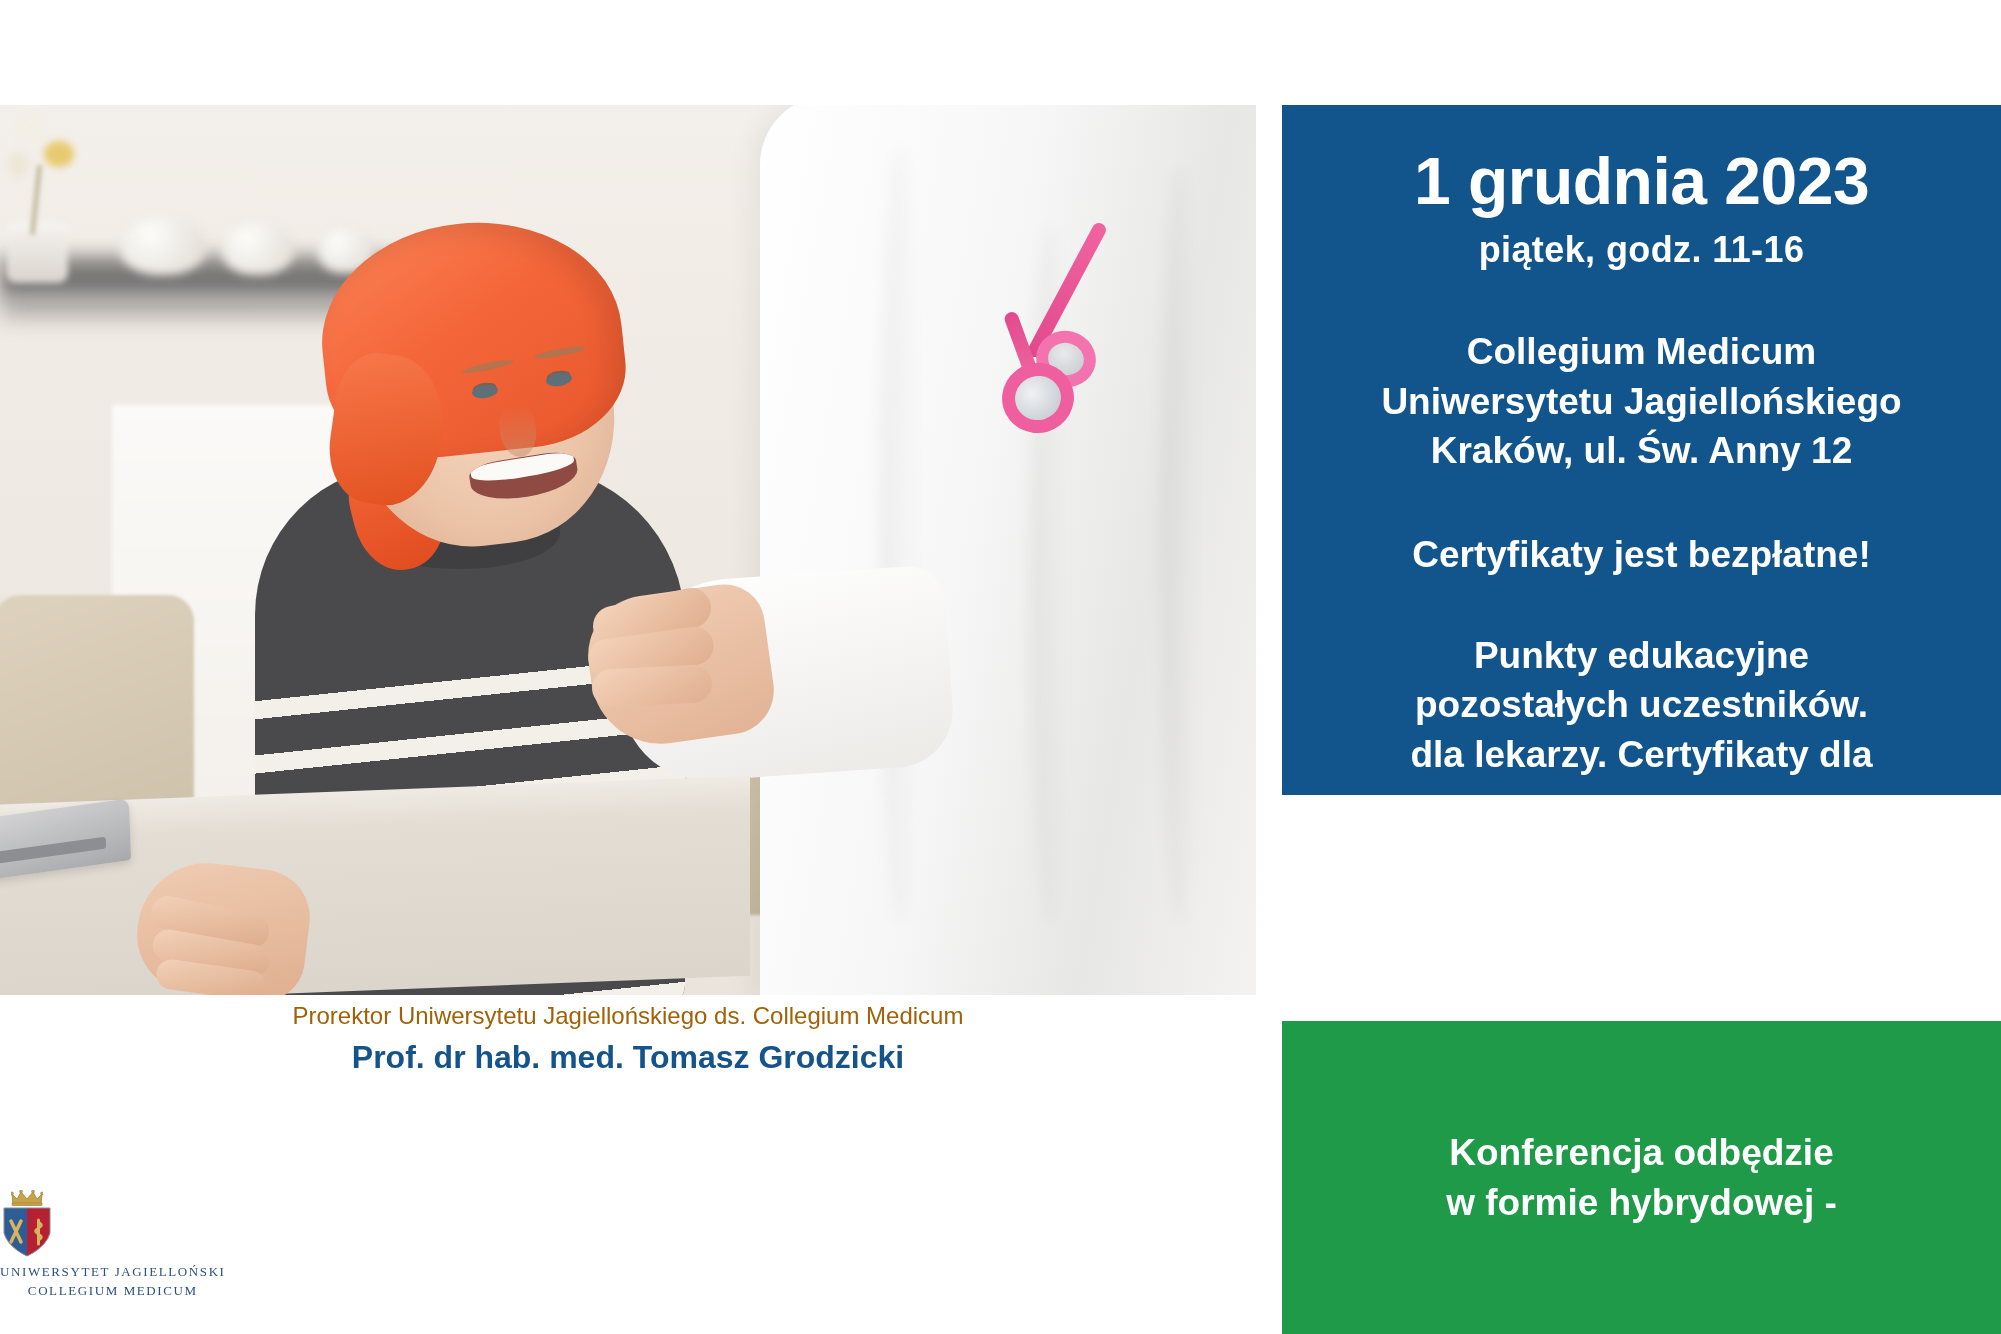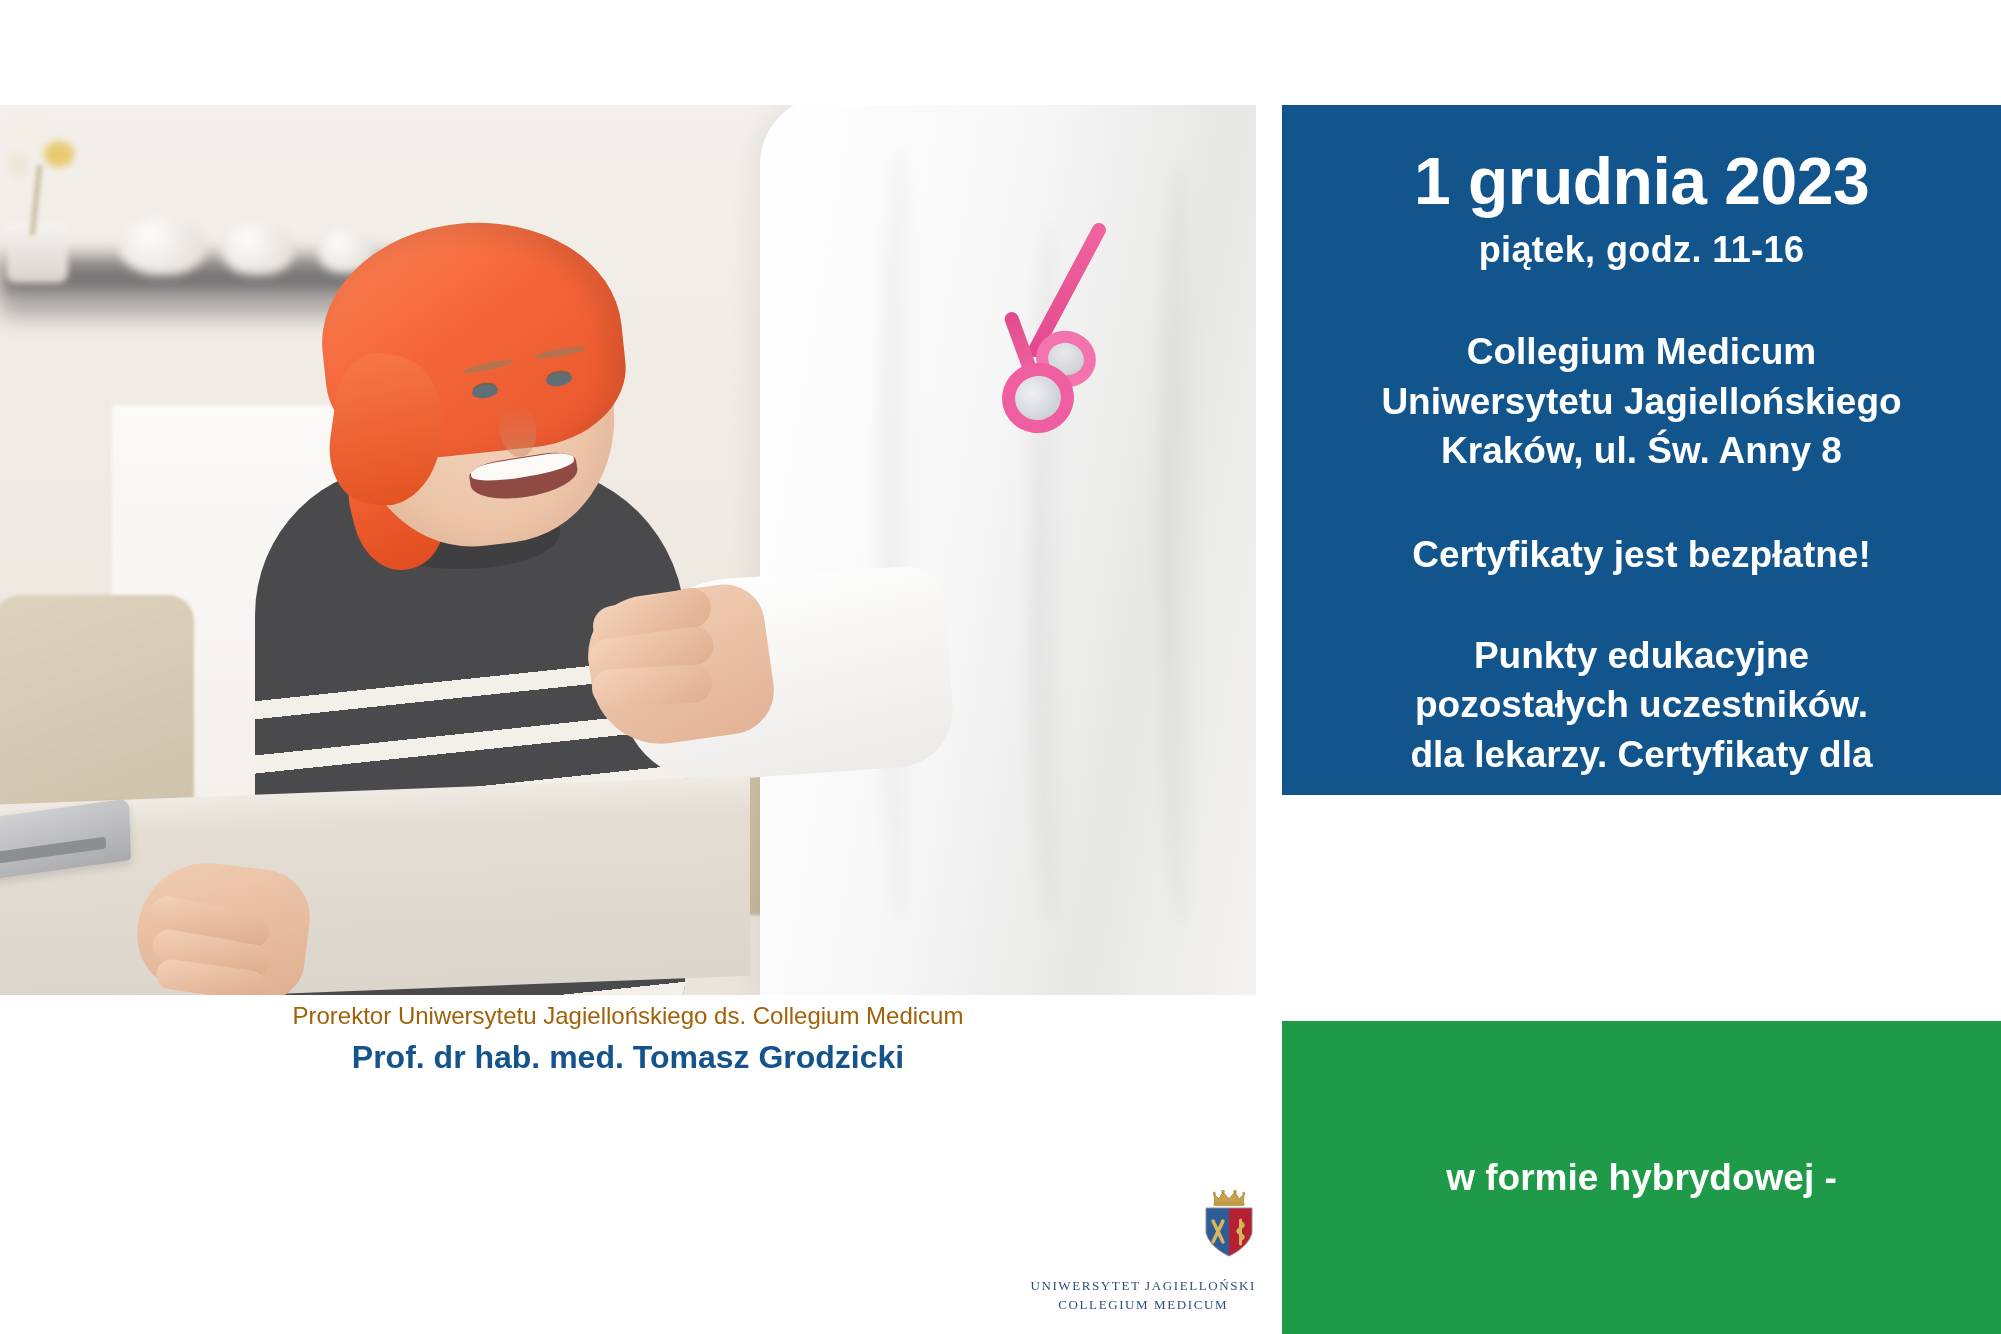--- a/index.html
+++ b/index.html
@@ -286,21 +286,21 @@
   .patronage-role {
     font-size: 24px; font-weight: 400; color: #a16207; line-height: 1.3;
   }
   .patronage-name {
     font-size: 32px; font-weight: 700; color: #15538c; margin-top: 8px;
   }
 
   
   .uj-logo {
     position: absolute; left: 0; top: 1190px; width: 1256px;
-    display: flex; flex-direction: column; align-items: flex-end; gap: 14px;
+    display: flex; flex-direction: column; align-items: flex-start;
   }
   .uj-mark { position: relative; width: 54px; height: 68px; }
   .uj-crown { position: absolute; left: 11px; top: 0; width: 32px; height: 16px; }
   .uj-shield { position: absolute; left: 3px; top: 17px; width: 48px; height: 50px; }
   .uj-caption {
     margin-top: 5px; text-align: center; color: #2d4f80;
     font-family: "Liberation Serif", serif;
     letter-spacing: 1.6px; line-height: 1.45;
   }
   .uj-l1 { font-size: 13px; }
@@ -372,34 +372,35 @@
     <div class="ph-knuckle k3"></div>
   </div>
 
   <div class="blue-panel" style="background:#11558C">
     <div class="date-title">1 grudnia 2023</div>
     <div class="date-sub">piątek, godz. 11-16</div>
 
     <div class="venue">
       <div>Collegium Medicum</div>
       <div>Uniwersytetu Jagiellońskiego</div>
-      <div>Kraków, ul. Św. Anny 8</div>
+      <div>Kraków, ul. Św. Anny 12</div>
     </div>
 
     <div class="free">Certyfikaty jest bezpłatne!</div>
 
     <div class="points">
       <div>Punkty edukacyjne</div>
       <div>pozostałych uczestników.</div>
       <div>dla lekarzy. Certyfikaty dla</div>
     </div>
   </div>
 
   <div class="green-panel" style="background:#1E9A48">
     <div class="green-text">
+      <div>Konferencja odbędzie</div>
       <div>w formie hybrydowej -</div>
     </div>
   </div>
 
   <div class="patronage">
     <div class="patronage-role">Prorektor Uniwersytetu Jagiellońskiego ds. Collegium Medicum</div>
     <div class="patronage-name">Prof. dr hab. med. Tomasz Grodzicki</div>
   </div>
 
   <div class="uj-logo">

